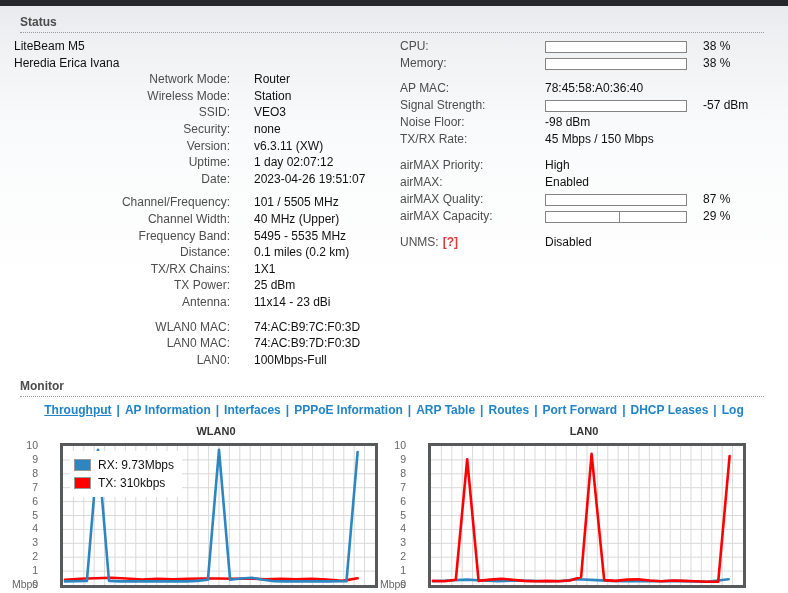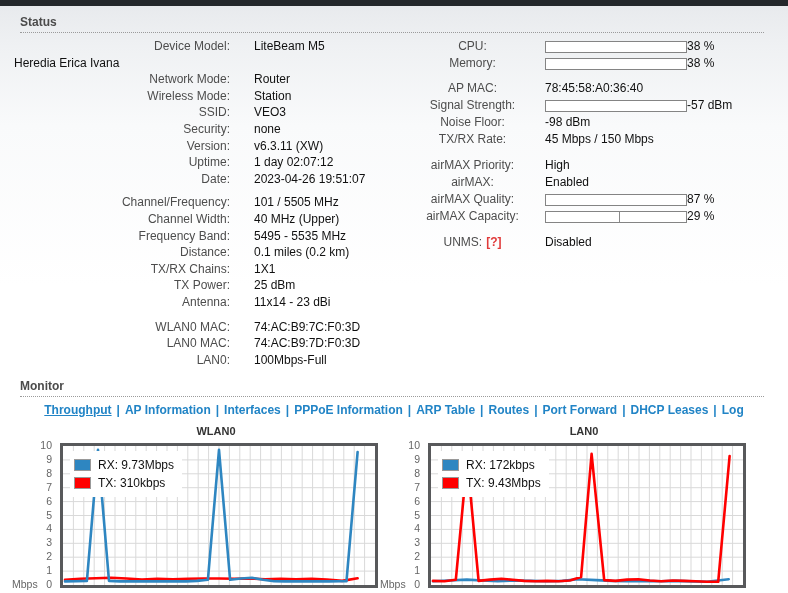--- a/index.html
+++ b/index.html
@@ -23,67 +23,66 @@
   .col-left { width:390px; }
   .col-right { width:388px; margin-left:10px; }
 
   .row { display:flex; height:16.6px; line-height:16.6px; white-space:nowrap; }
   .row .lbl { width:240px; text-align:right; padding-right:10px; color:#4d4d4d; }
   .row .val { color:#101010;margin-left:14px; }
   .group2 { margin-top:7px; }
   .group3 { margin-top:8px; }
 
   .rrow { display:flex; align-items:center; height:17px; line-height:17px; white-space:nowrap; }
-  .rrow .lbl { width:145px; text-align:center; padding-right:0; color:#4d4d4d; }
+  .rrow .lbl { width:145px; text-align:left; padding-right:0; color:#4d4d4d; }
   .rrow .val { color:#101010; }
   .gap8 { height:8px; } .gap9 { height:9px; }
 
   .bar { position:relative; width:142px; height:12px; border:1px solid #848484; background:#fff; overflow:hidden; }
   .bar .fill { height:100%; }
   .fill.cpu  { background:linear-gradient(90deg,#23a7e0 0%,#32b2cf 45%,#5cc49b 75%,#85ce61 100%); }
   .fill.signal { background:linear-gradient(90deg,#f20000 0%,#ff6a00 12%,#ffb400 25%,#ffe600 38%,#c8e600 52%,#8fdc00 64%,#4ad463 78%,#2fc8b4 88%,#29b0e8 100%); }
   .fill.quality { background:linear-gradient(90deg,#f20000 0%,#ff8c00 18%,#ffe600 40%,#a0dc00 60%,#46d073 80%,#2bb9d8 100%); }
   .fill.capacity { background:linear-gradient(90deg,#f20000 0%,#ff7300 45%,#ffc800 80%,#ffe600 100%); }
   .bar .segs { position:absolute; top:0; left:0; right:0; bottom:0;
     background:repeating-linear-gradient(90deg, rgba(0,0,0,0) 0px, rgba(0,0,0,0) 6.2px, #ffffff 6.2px, #ffffff 8.2px); }
   .bar .marker { position:absolute; top:0; bottom:0; width:1px; background:#8a8a8a; }
-  .pct { margin-left:0; color:#101010; }
+  .pct { margin-left:16px; color:#101010; }
   .unms-help { color:#e03a3a; font-weight:bold; margin-left:4px; cursor:pointer; text-decoration:none; }
 
   .monitor-links { padding:6px 0 4px; text-align:center; font-weight:bold; color:#2184c6; }
   .monitor-links a { color:#2184c6; text-decoration:none; cursor:pointer; }
   .monitor-links a.active { text-decoration:underline; }
   .monitor-links .sep { margin:0 5px; }
 
   .charts { display:flex; margin-top:4px; padding-left:12px; }
   .chart { width:368px; }
   .chart-title { width:312px; margin-left:48px; text-align:center; font-weight:bold; font-size:11px; color:#333; height:14px; margin-bottom:4px; }
   .plotwrap { display:flex; }
   .yaxis { position:relative; width:48px; height:145px; font-size:10.5px; color:#666; }
-  .yaxis .tick { position:absolute; right:8px; }
+  .yaxis .tick { position:absolute; right:22px; }
   .yaxis .unit { position:absolute; left:0; }
   .plot { position:relative; font-size:0; }
   .plot svg { display:block; background:#fff; }
   .legend { position:absolute; left:10px; top:8px; background:#fff; padding:3px 8px 3px 4px; font-size:12px; color:#111; }
   .legend-row { display:flex; align-items:center; margin:4px 0; white-space:nowrap; }
   .legend-swatch { width:17px; height:12px; border:1px solid #999; margin-right:7px; }
 </style>
 </head>
 <body>
 
 <div class="topbar"></div>
 <div class="page">
 
   <div class="section-header">Status</div>
 
   <div class="cols">
     <div class="col-left">
       <div class="group1">
           <div class="row">
-            <span class="lbl">Device Model:</span>
             <span class="val">LiteBeam M5</span>
           </div>
           <div class="row">
             <span class="val">Heredia Erica Ivana</span>
           </div>
           <div class="row">
             <span class="lbl">Network Mode:</span>
             <span class="val">Router</span>
           </div>
           <div class="row">
@@ -350,28 +349,18 @@
                 <line x1="0" y1="69.5" x2="312" y2="69.5" stroke="#d9d9d9" stroke-width="1"></line>
                 <line x1="0" y1="83.4" x2="312" y2="83.4" stroke="#d9d9d9" stroke-width="1"></line>
                 <line x1="0" y1="97.3" x2="312" y2="97.3" stroke="#d9d9d9" stroke-width="1"></line>
                 <line x1="0" y1="111.2" x2="312" y2="111.2" stroke="#d9d9d9" stroke-width="1"></line>
                 <line x1="0" y1="125.1" x2="312" y2="125.1" stroke="#d9d9d9" stroke-width="1"></line>
                 <polyline points="2.0,135.2 17.4,134.5 35.9,133.6 51.3,134.5 66.7,135.2 82.1,134.5 100.6,134.9 116.0,135.2 131.4,134.9 146.8,133.2 165.2,134.1 180.6,134.9 196.0,135.2 211.4,134.9 229.9,135.2 245.3,134.9 260.7,135.4 276.1,135.8 297.7,133.2" fill="none" stroke="#2e86c1" stroke-width="2.6" stroke-linejoin="round" stroke-linecap="round"></polyline>
                 <polyline points="2.0,134.9 13.4,135.2 24.8,133.8 36.2,13.2 47.6,134.9 59.0,133.6 70.4,132.7 81.8,133.8 93.2,134.9 104.6,135.2 116.0,134.9 127.4,135.2 138.8,134.5 150.1,131.1 160.6,7.9 173.2,134.1 184.6,134.9 196.0,133.6 207.4,133.2 218.8,134.5 230.2,135.2 241.6,134.5 253.0,134.9 264.4,135.2 275.8,135.8 287.2,135.8 298.6,10.1" fill="none" stroke="#ff0000" stroke-width="2.6" stroke-linejoin="round" stroke-linecap="round"></polyline>
               </g>
               <rect x="1.5" y="1.5" width="315" height="142" fill="none" stroke="#58595b" stroke-width="3"></rect>
             </svg>
-            <div class="legend">
-              <div class="legend-row">
-                <span class="legend-swatch" style="background: rgb(46, 134, 193);"></span>
-                <span>RX: 172kbps</span>
-              </div>
-              <div class="legend-row">
-                <span class="legend-swatch" style="background: rgb(255, 0, 0);"></span>
-                <span>TX: 9.43Mbps</span>
-              </div>
-            </div>
           </div>
         </div>
       </div>
   </div>
 
 </div>
 
 </body></html>

